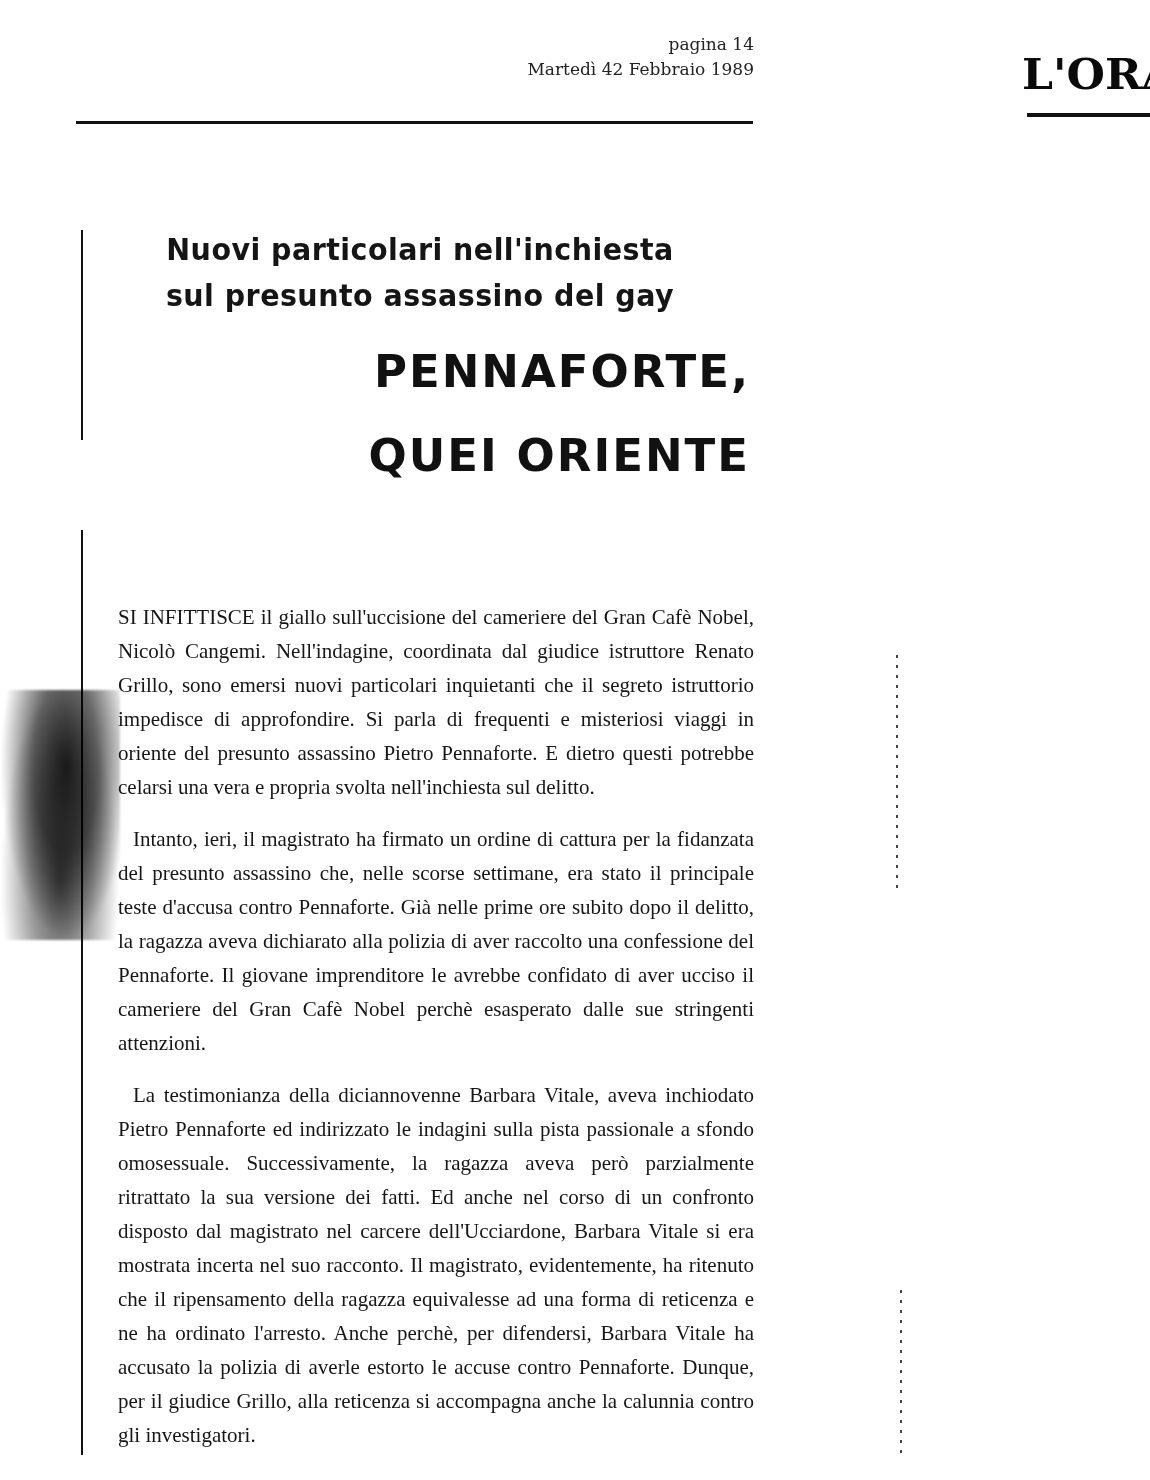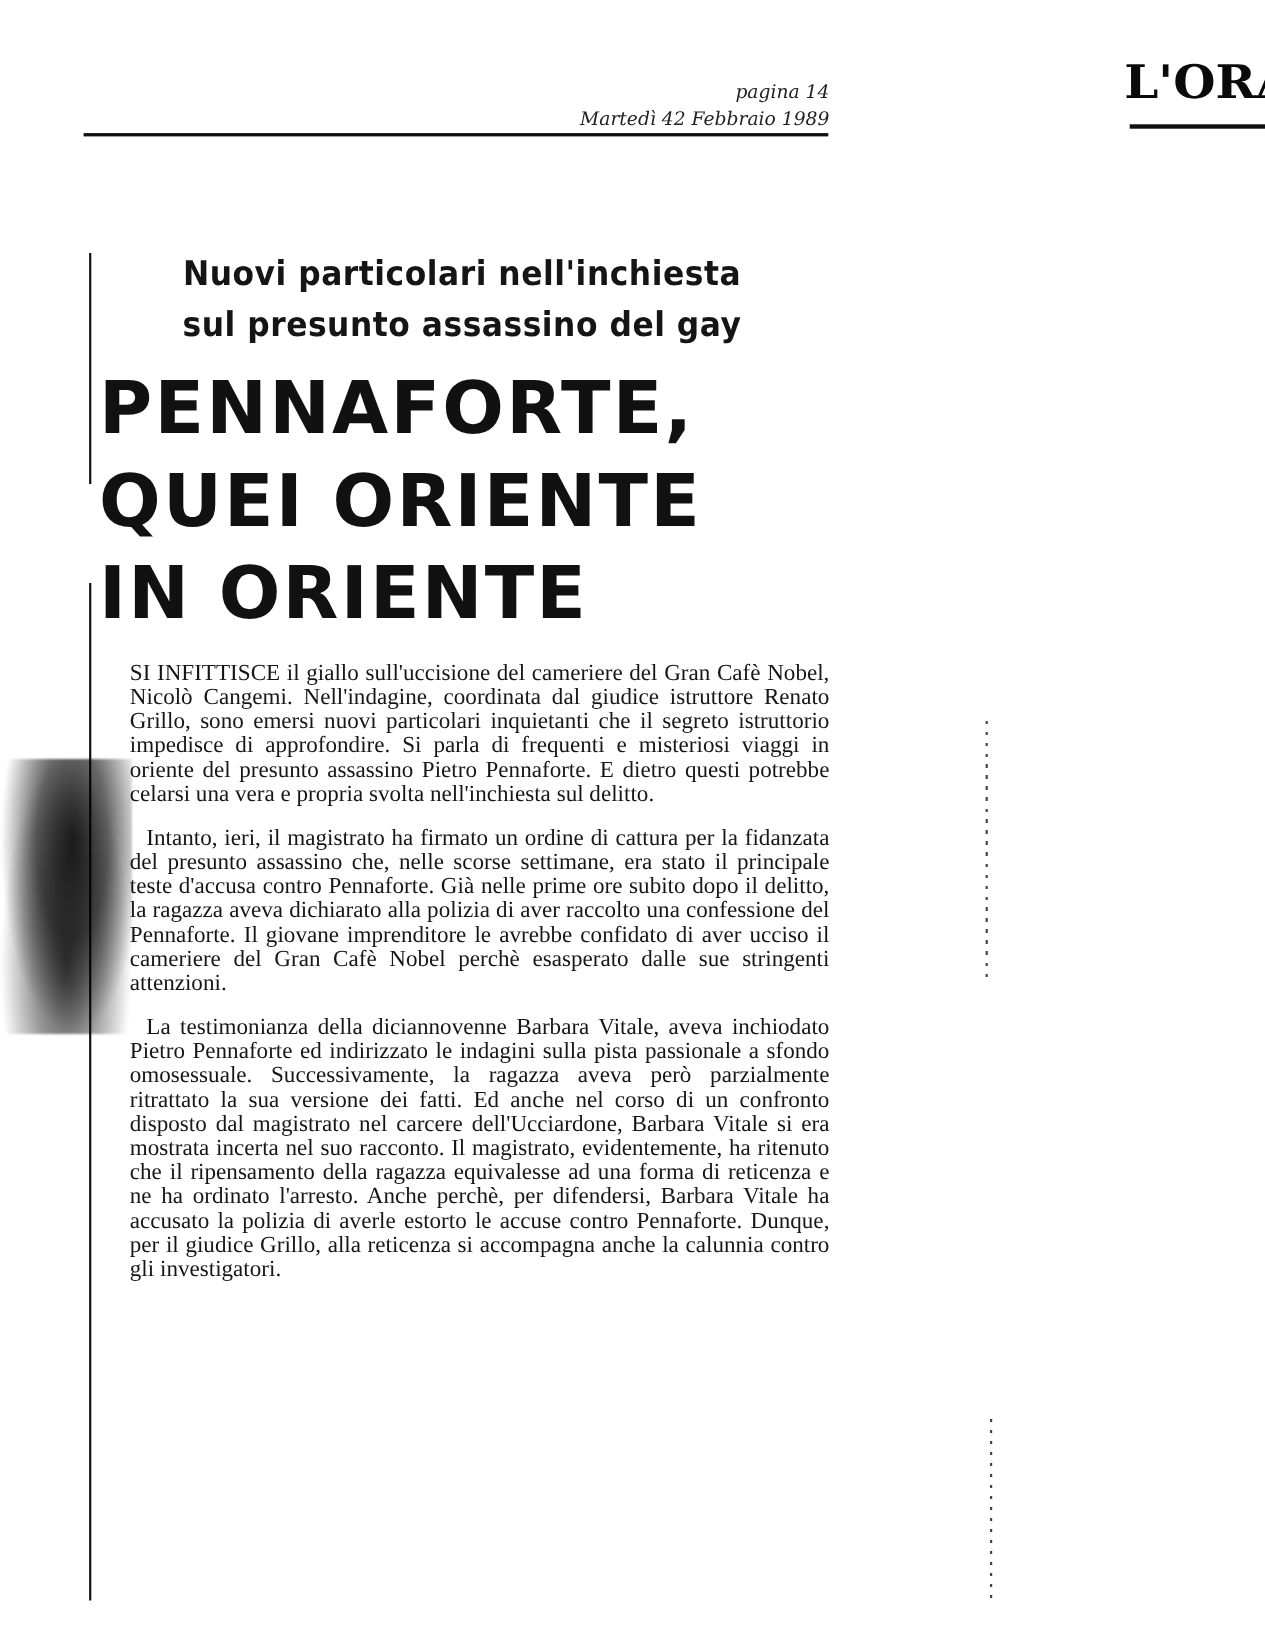--- a/index.html
+++ b/index.html
@@ -2,23 +2,22 @@
 <html><head>
 <meta charset="utf-8">
 <style>
   html, body { margin: 0; padding: 0; background: #ffffff; }
   body {
     width: 1150px; height: 1480px; position: relative; overflow: hidden;
     color: #111; font-family: "Liberation Serif", serif;
   }
   .header-meta {
     position: absolute; right: 396px; top: 32px; text-align: right;
-    font-family: "DejaVu Serif", serif; font-style: italic; font-size: 17px; line-height: 25px;
+    font-family: "DejaVu Serif", serif; font-size: 17px; line-height: 25px;
     color: #222;
-    margin-top: 40px;
   }
   .header-rule {
     position: absolute; left: 76px; top: 121px; width: 677px; height: 3px; background: #111;
   }
   .masthead {
     position: absolute; left: 1022px; top: 50px;
     font-family: "DejaVu Serif", serif; font-weight: bold; font-size: 42px; letter-spacing: 0px;
     color: #0a0a0a; transform: scaleX(1.05); transform-origin: left;
   }
   .masthead-rule {
@@ -27,34 +26,34 @@
   .side-rule {
     position: absolute; left: 81px; width: 2px; background: #111;
   }
   .kicker {
     position: absolute; left: 100px; width: 640px; text-align: center;
     font-family: "DejaVu Sans", sans-serif; font-weight: bold; font-size: 31px; line-height: 46px;
     color: #151515; letter-spacing: 0.5px;
     transform: scaleX(0.92); transform-origin: center;
   }
   .headline {
-    position: absolute; left: 90px; width: 660px; text-align: left;
-    font-family: "DejaVu Sans", sans-serif; font-weight: bold; font-size: 66px; line-height: 84px;
+    position: absolute; left: 90px; width: 660px; text-align: right;
+    font-family: "DejaVu Sans", sans-serif; font-weight: bold; font-size: 45px; line-height: 84px;
     color: #111; letter-spacing: 2px;
     transform: scaleX(1.0);
   }
   .headline .line {
     display: block;
     background-image:
       radial-gradient(circle at 20% 30%, rgba(255,255,255,0.35) 1px, transparent 2px),
       radial-gradient(circle at 70% 60%, rgba(255,255,255,0.3) 1px, transparent 2px);
   }
   .body-text {
     position: absolute; left: 118px; top: 600px; width: 636px;
-    font-family: "Liberation Serif", serif; font-size: 21px; line-height: 22px;
+    font-family: "Liberation Serif", serif; font-size: 21px; line-height: 34px;
     text-align: justify; color: #161616;
   }
   .body-text p { margin: 0; text-indent: 0; }
   .body-text p.indent { text-indent: 15px; margin-top: 18px; }
   .smudge {
     position: absolute; left: 0; top: 690px; width: 120px; height: 250px;
     background:
       radial-gradient(ellipse at 55% 30%, rgba(0,0,0,0.85) 0%, rgba(0,0,0,0.6) 35%, transparent 70%),
       radial-gradient(ellipse at 50% 75%, rgba(0,0,0,0.7) 0%, rgba(0,0,0,0.4) 35%, transparent 70%);
     filter: blur(1px);
@@ -81,21 +80,20 @@
 
   <div class="side-rule" style="top:230px;height:210px;"></div>
   <div class="side-rule" style="top:530px;height:925px;"></div>
 
   <div class="kicker" style="top:226px;">Nuovi particolari nell'inchiesta</div>
   <div class="kicker" style="top:272px;">sul presunto assassino del gay</div>
 
   <div class="headline" style="top:330px;">
     <span class="line">PENNAFORTE,</span>
     <span class="line">QUEI ORIENTE</span>
-    <span class="line">IN ORIENTE</span>
   </div>
 
   <div class="smudge"></div>
 
   <div class="body-text">
     <p>SI INFITTISCE il giallo sull'uccisione del cameriere del Gran Cafè Nobel, Nicolò Cangemi. Nell'indagine, coordinata dal giudice istruttore Renato Grillo, sono emersi nuovi particolari inquietanti che il segreto istruttorio impedisce di approfondire. Si parla di frequenti e misteriosi viaggi in oriente del presunto assassino Pietro Pennaforte. E dietro questi potrebbe celarsi una vera e propria svolta nell'inchiesta sul delitto.</p>
     <p class="indent">Intanto, ieri, il magistrato ha firmato un ordine di cattura per la fidanzata del presunto assassino che, nelle scorse settimane, era stato il principale teste d'accusa contro Pennaforte. Già nelle prime ore subito dopo il delitto, la ragazza aveva dichiarato alla polizia di aver raccolto una confessione del Pennaforte. Il giovane imprenditore le avrebbe confidato di aver ucciso il cameriere del Gran Cafè Nobel perchè esasperato dalle sue stringenti attenzioni.</p>
     <p class="indent">La testimonianza della diciannovenne Barbara Vitale, aveva inchiodato Pietro Pennaforte ed indirizzato le indagini sulla pista passionale a sfondo omosessuale. Successivamente, la ragazza aveva però parzialmente ritrattato la sua versione dei fatti. Ed anche nel corso di un confronto disposto dal magistrato nel carcere dell'Ucciardone, Barbara Vitale si era mostrata incerta nel suo racconto. Il magistrato, evidentemente, ha ritenuto che il ripensamento della ragazza equivalesse ad una forma di reticenza e ne ha ordinato l'arresto. Anche perchè, per difendersi, Barbara Vitale ha accusato la polizia di averle estorto le accuse contro Pennaforte. Dunque, per il giudice Grillo, alla reticenza si accompagna anche la calunnia contro gli investigatori.</p>
   </div>
 

